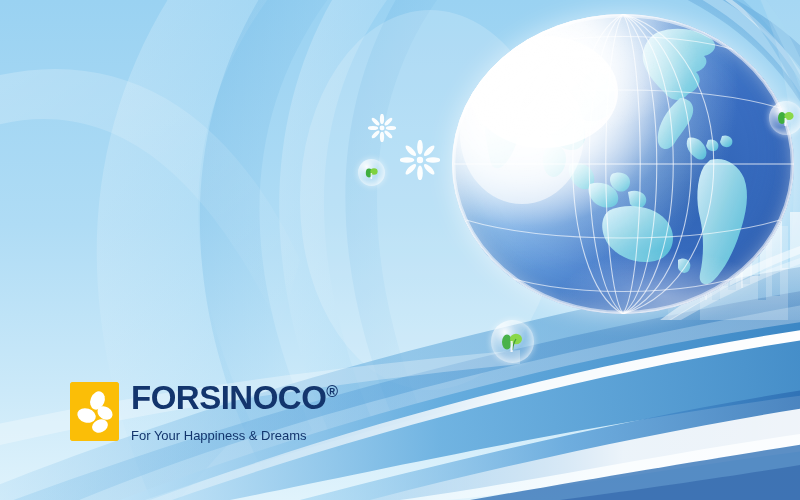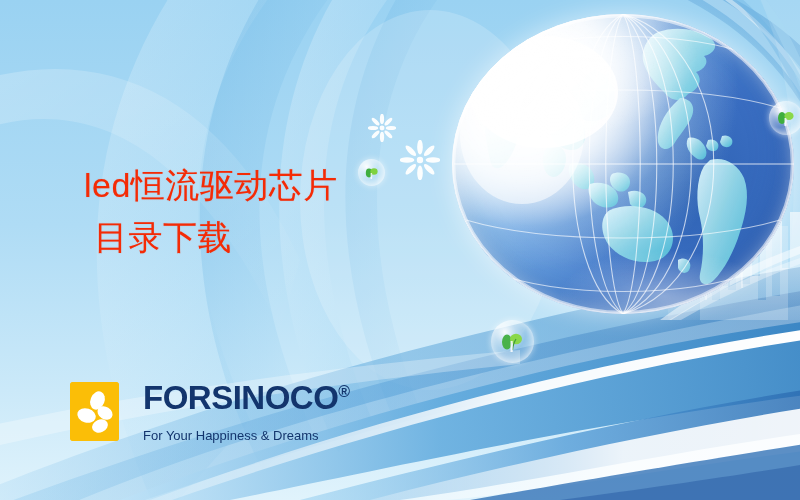--- a/index.html
+++ b/index.html
@@ -74,21 +74,21 @@
     position:absolute;left:70px;top:381px;
     display:flex;align-items:center;
   }
   #logo-mark{
     width:49px;height:59px;
     background:#fbbe07;
     border-radius:3px;
     flex:0 0 auto;
     display:block;
   }
-  #logo-text{margin-left:24px;display:flex;flex-direction:column;justify-content:center;gap:9px;}
+  #logo-text{margin-left:12px;display:flex;flex-direction:column;justify-content:center;gap:9px;}
   #logo-name{
     color:#13356d;
     font-size:33px;
     font-weight:bold;
     letter-spacing:-0.5px;
     line-height:1;
     white-space:nowrap;
   }
   #logo-name .reg{font-size:16px;vertical-align:super;letter-spacing:0;}
   #logo-tagline{
@@ -350,24 +350,20 @@
 
   <div class="bubble" style="left:491px;top:320px;width:43px;height:43px;">
     <svg viewBox="0 0 43 43" style="width:43px;height:43px;">
       <ellipse cx="16" cy="22" rx="5" ry="7.5" fill="#49b24a"></ellipse>
       <ellipse cx="25" cy="19" rx="6" ry="5.2" fill="#8ad84a"></ellipse>
       <path d="M 25,19 C 23,22 22,26 21.5,30" stroke="#3f9a3a" stroke-width="1.2" fill="none"></path>
       <rect x="19.5" y="21" width="2.2" height="11" fill="#ffffff" opacity=".85"></rect>
     </svg>
   </div>
 
-  <div id="headline">
-    <span class="line1">led恒流驱动芯片</span>
-    <span class="line2">目录下载</span>
-  </div>
 
   <div id="logo">
     <svg id="logo-mark" viewBox="0 0 49 59">
       <rect x="0" y="0" width="49" height="59" rx="3" fill="#fbbe07"></rect>
       <g fill="#ffffff">
         <ellipse cx="27.5" cy="18.5" rx="7" ry="9.4" transform="rotate(22 27.5 18.5)"></ellipse>
         <ellipse cx="16.5" cy="33.5" rx="9.4" ry="7" transform="rotate(18 16.5 33.5)"></ellipse>
         <ellipse cx="35" cy="31" rx="6.2" ry="8" transform="rotate(-58 35 31)"></ellipse>
         <ellipse cx="30" cy="44" rx="8.2" ry="6.4" transform="rotate(-24 30 44)"></ellipse>
       </g>

